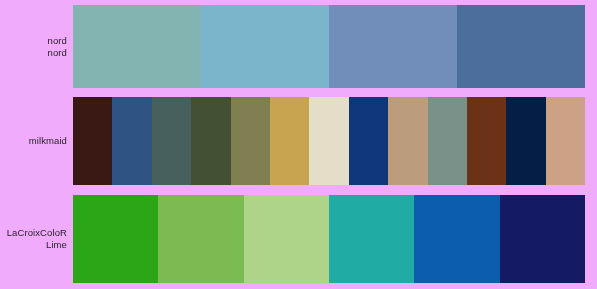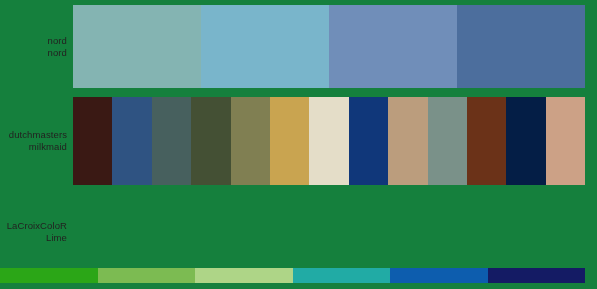--- a/index.html
+++ b/index.html
@@ -11,21 +11,21 @@
     height: 289px;
     background: #ffffff;
     font-family: "Liberation Sans", sans-serif;
     overflow: hidden;
   }
 
   #palette-figure {
     position: relative;
     width: 597px;
     height: 289px;
-    background: #15803d;
+    background: #f0abfc;
   }
 
   .palette-row {
     position: absolute;
     left: 0;
     width: 597px;
     display: flex;
     flex-direction: row;
     align-items: stretch;
   }
@@ -72,41 +72,40 @@
     <div class="swatch-strip">
         <div class="swatch" style="background: rgb(132, 180, 178);"></div>
         <div class="swatch" style="background: rgb(121, 181, 203);"></div>
         <div class="swatch" style="background: rgb(112, 142, 185);"></div>
         <div class="swatch" style="background: rgb(76, 110, 157);"></div>
       </div>
   </div>
 
   <div class="palette-row" style="top:97px; height:88px;">
     <div class="palette-label">
-      <span>dutchmasters</span>
       <span>milkmaid</span>
     </div>
     <div class="swatch-strip">
         <div class="swatch" style="background: rgb(58, 25, 20);"></div>
         <div class="swatch" style="background: rgb(47, 83, 130);"></div>
         <div class="swatch" style="background: rgb(71, 96, 94);"></div>
         <div class="swatch" style="background: rgb(68, 80, 52);"></div>
         <div class="swatch" style="background: rgb(128, 127, 82);"></div>
         <div class="swatch" style="background: rgb(201, 164, 80);"></div>
         <div class="swatch" style="background: rgb(228, 221, 200);"></div>
         <div class="swatch" style="background: rgb(16, 55, 122);"></div>
         <div class="swatch" style="background: rgb(187, 157, 125);"></div>
         <div class="swatch" style="background: rgb(122, 145, 137);"></div>
         <div class="swatch" style="background: rgb(107, 50, 24);"></div>
         <div class="swatch" style="background: rgb(4, 30, 70);"></div>
         <div class="swatch" style="background: rgb(204, 161, 134);"></div>
       </div>
   </div>
 
-  <div class="palette-row" style="top:195px; height:88px;flex-direction:column;">
+  <div class="palette-row" style="top:195px; height:88px;">
     <div class="palette-label">
       <span>LaCroixColoR</span>
       <span>Lime</span>
     </div>
     <div class="swatch-strip">
         <div class="swatch" style="background: rgb(43, 166, 23);"></div>
         <div class="swatch" style="background: rgb(124, 187, 82);"></div>
         <div class="swatch" style="background: rgb(174, 213, 135);"></div>
         <div class="swatch" style="background: rgb(33, 171, 165);"></div>
         <div class="swatch" style="background: rgb(13, 93, 174);"></div>

